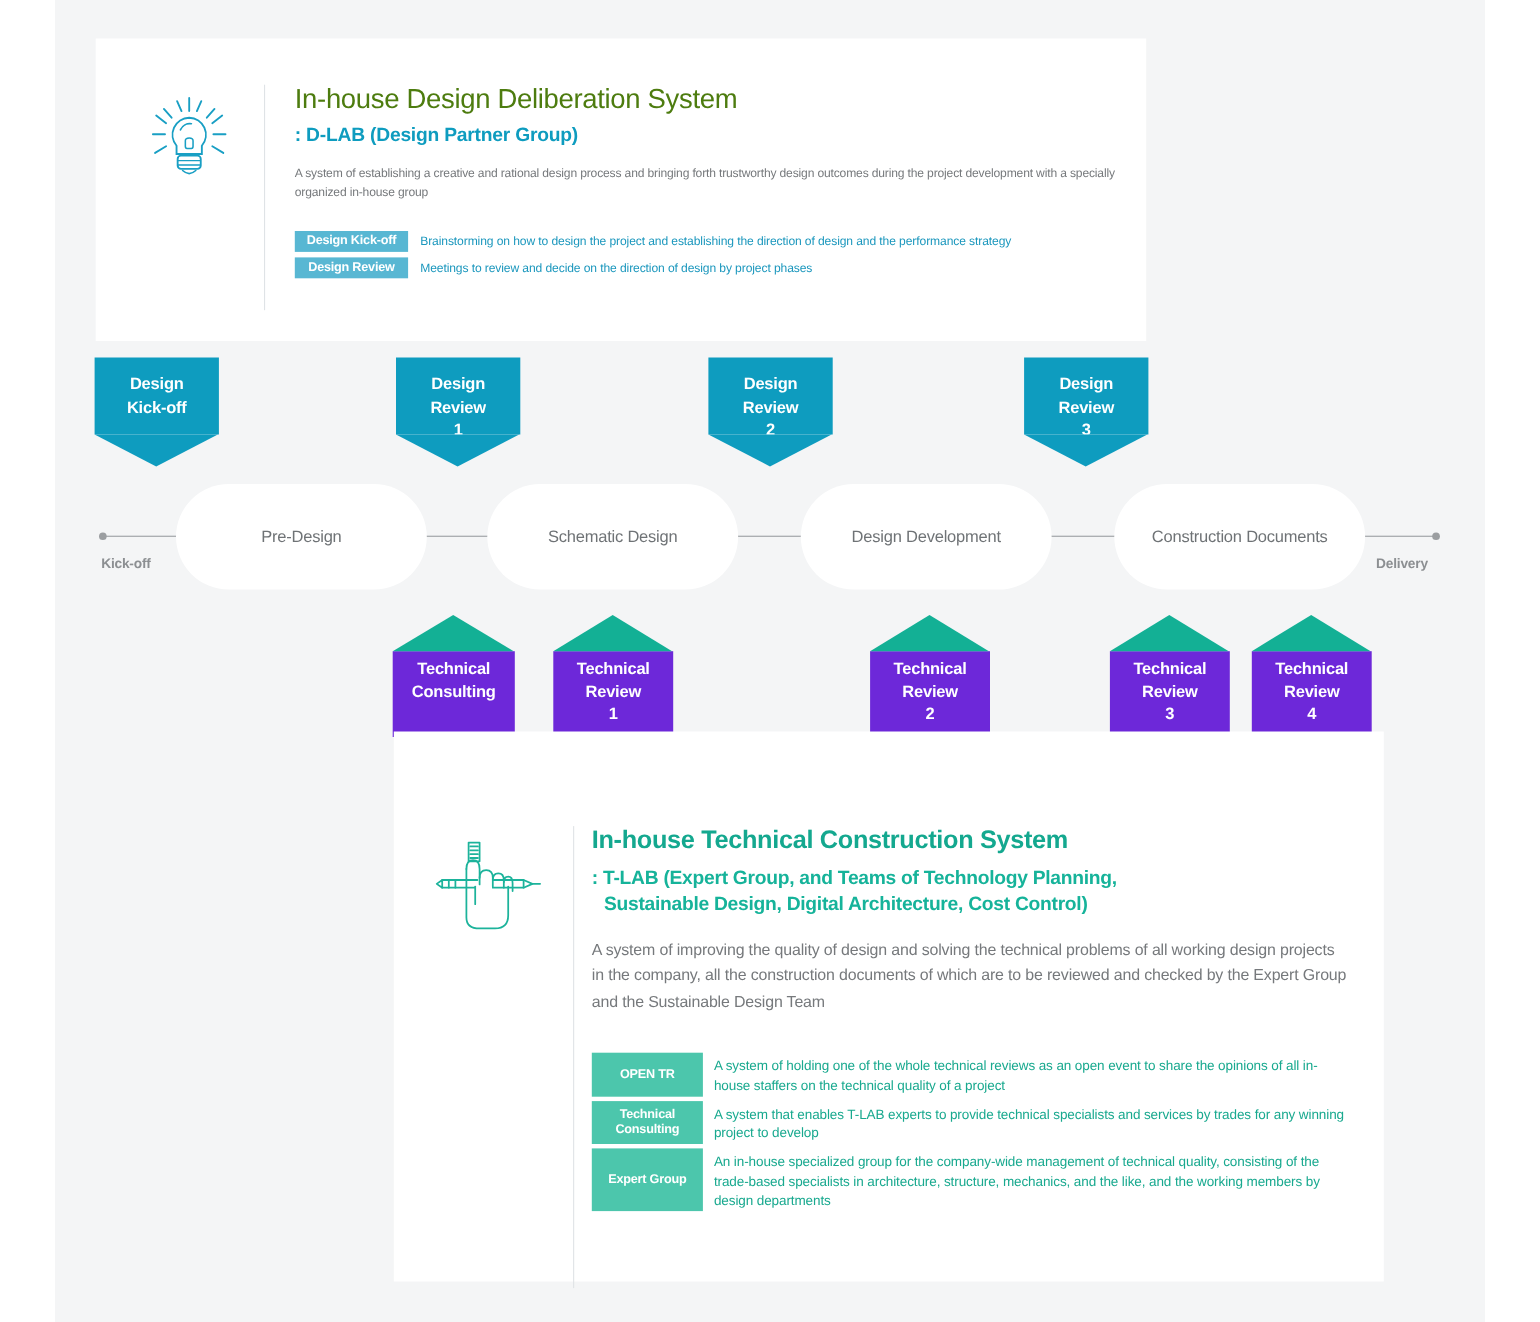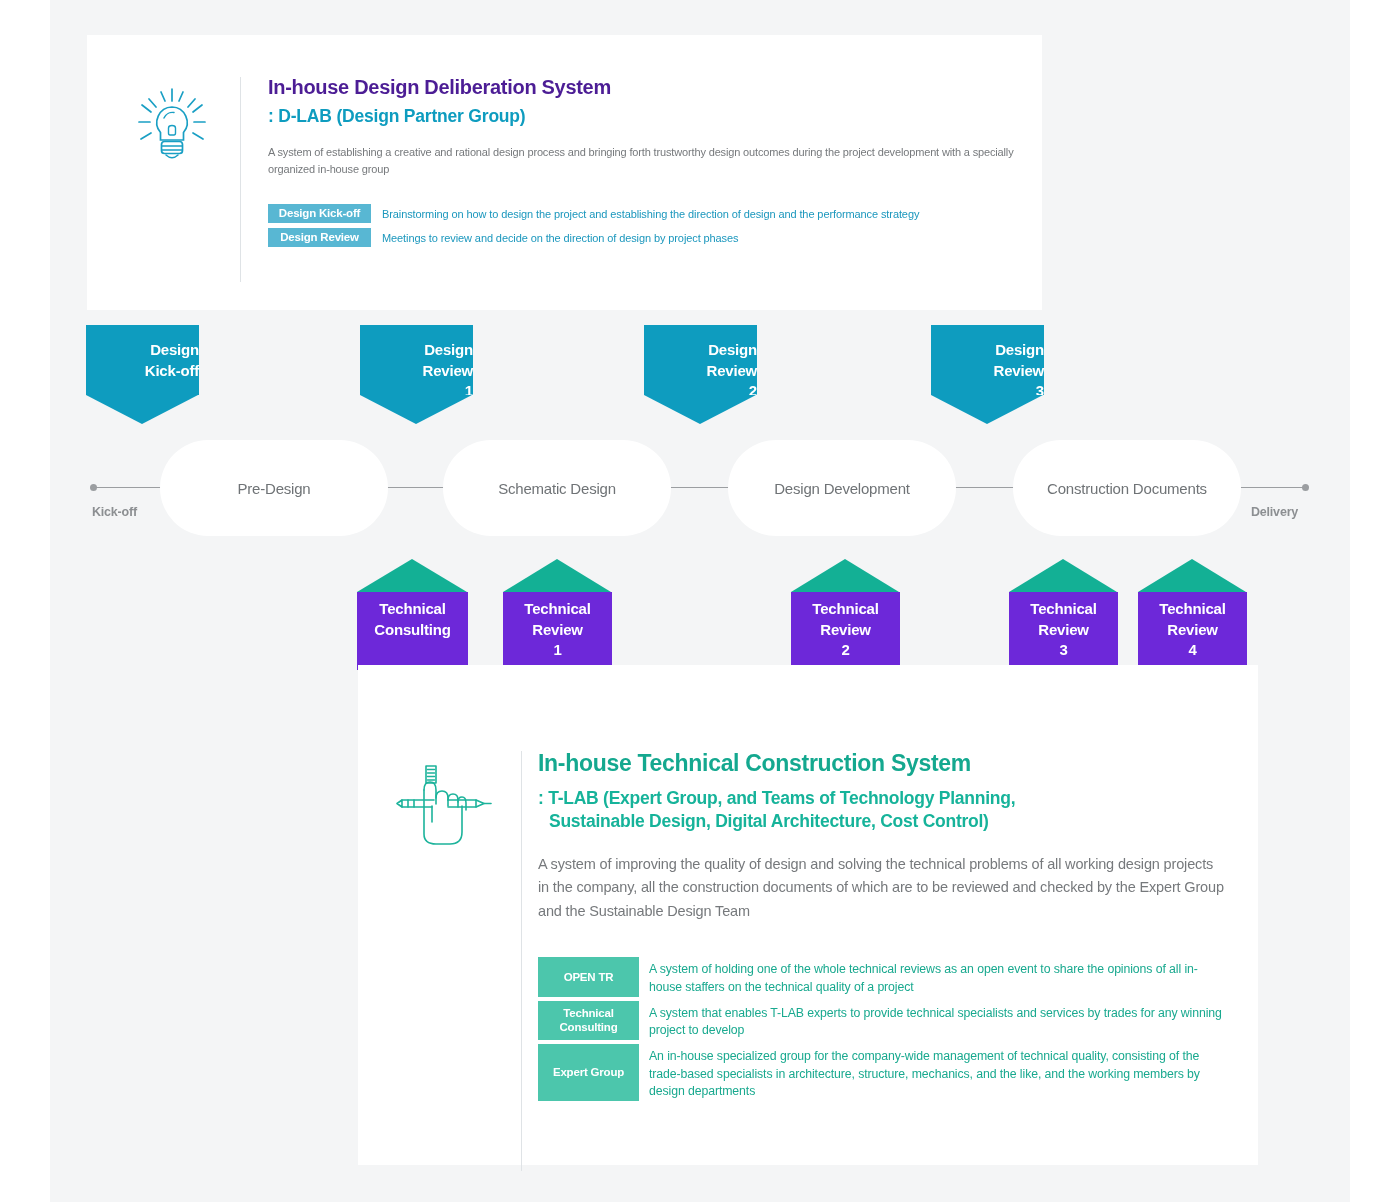--- a/index.html
+++ b/index.html
@@ -27,21 +27,21 @@
   .dlab-icon {
     position: absolute; left: 35px; top: 45px;
     width: 100px; height: 100px;
   }
   .dlab-divider {
     position: absolute; left: 153px; top: 42px;
     width: 1px; height: 205px; background: #dfe3e6;
   }
   .dlab-body { position: absolute; left: 181px; top: 40px; width: 760px; }
   .h-title {
-    font-size: 20px; font-weight: bold; color: #4c1d95;
+    font-size: 25px; font-weight: normal; color: #4d7c0f;
     letter-spacing: -0.3px; line-height: 1.2;
   }
   .h-sub {
     font-size: 17.5px; font-weight: bold; color: #0e9cbf;
     margin-top: 7px; letter-spacing: -0.2px; line-height: 1.25;
   }
   .h-desc {
     font-size: 11px; color: #76797c; line-height: 1.58;
     margin-top: 16px; letter-spacing: -0.15px;
   }
@@ -79,21 +79,21 @@
   .phase-pill {
     position: absolute; top: 440px; height: 96px;
     background: #ffffff; border-radius: 48px;
     display: flex; align-items: center; justify-content: center;
     font-size: 15px; color: #6f7376; letter-spacing: -0.2px;
   }
 
   
   .arr-blue {
     position: absolute; background: #0e9cbf; color: #fff;
-    text-align: right; font-weight: bold; font-size: 15px;
+    text-align: center; font-weight: bold; font-size: 15px;
     line-height: 1.38; letter-spacing: -0.2px;
     padding-top: 15px;
   }
   .arr-blue::after {
     content: ""; position: absolute; left: 0; bottom: -29px;
     width: 0; height: 0; border-left-style: solid; border-right-style: solid;
     border-top: 29px solid #0e9cbf;
     border-left-color: transparent; border-right-color: transparent;
   }
 

